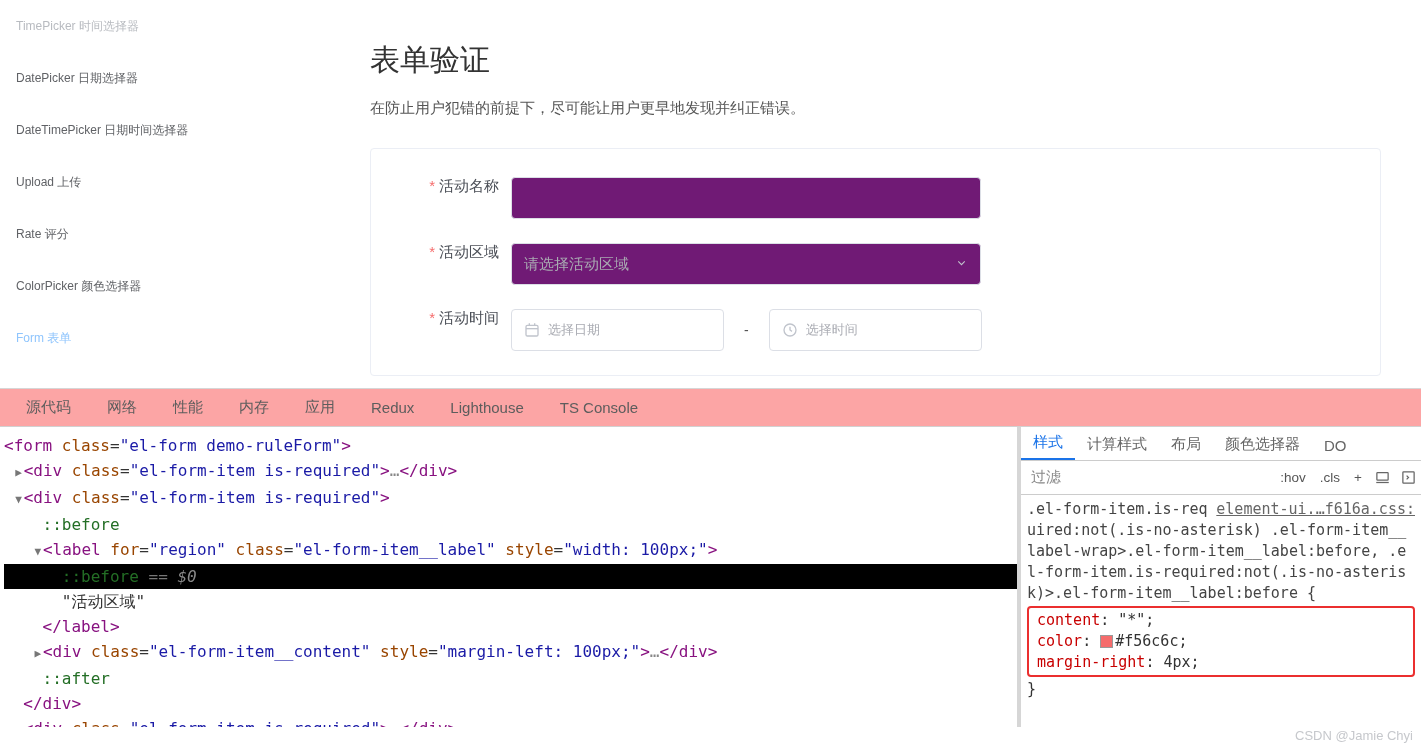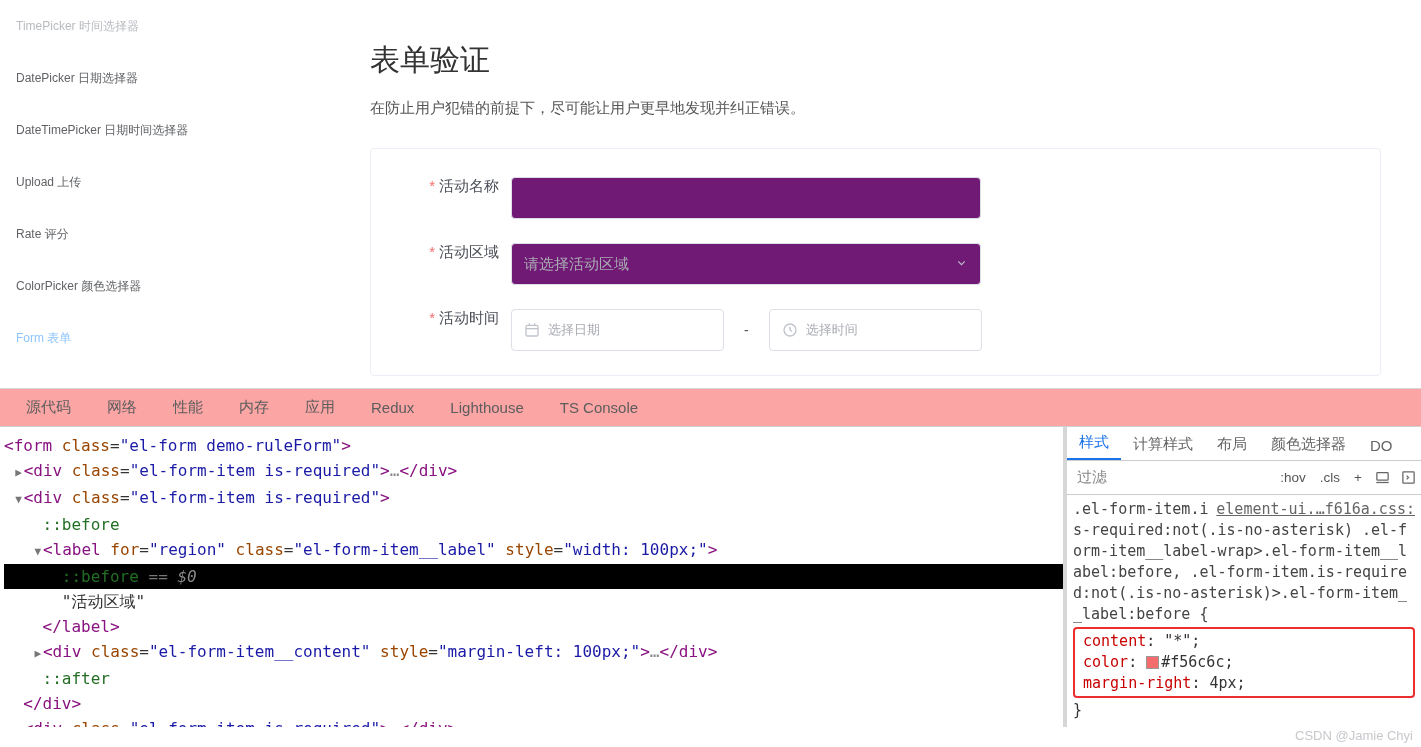--- a/index.html
+++ b/index.html
@@ -33,21 +33,21 @@
 .dom-line .attr{color:#994500}
 .dom-line .val{color:#1a1aa6}
 .dom-line .txt{color:#333}
 .dom-line .ps{color:#236e25}
 .dom-line .dots{color:#888}
 .dom-line .eq{color:#777}
 .dom-line .sel{color:#8a8a8a;font-style:italic}
 .tri{display:inline-block;width:10px;text-align:center;color:#777;font-size:11px}
 .highlight{background:#000000}
 .splitter{width:4px;background:#d6d6d6;cursor:col-resize}
-.styles-panel{width:354px;font-size:14.5px;overflow:hidden;font-family:"Microsoft YaHei",sans-serif;display:flex;flex-direction:column}
+.styles-panel{width:400px;font-size:14.5px;overflow:hidden;font-family:"Microsoft YaHei",sans-serif;display:flex;flex-direction:column}
 .styles-tabs{display:flex;height:34px;border-bottom:1px solid #ccc;align-items:end;color:#666;font-size:15px}
 .styles-tab{padding:6px 12px;cursor:pointer}
 .styles-tab.active{color:#1a73e8;border-bottom:2px solid #1a73e8}
 .filter-row{display:flex;height:34px;border-bottom:1px solid #ccc;align-items:center;font-size:14px;color:#666}
 .filter-input{flex:1;padding:0 10px;color:#888;font-size:15px}
 .filter-btn{padding:0 7px;font-family:Liberation Sans, sans-serif;cursor:pointer;color:#555;font-size:13.5px}
 .filter-icon{width:18px;height:18px;margin:0 4px;cursor:pointer;display:flex;align-items:center;justify-content:center}
 .css-block{padding:4px 6px;font-family:Menlo,Consolas,monospace;font-size:15px;line-height:21px;color:#333}
 .css-sel{color:#444}
 .css-link{color:#666;text-decoration:underline;float:right}

